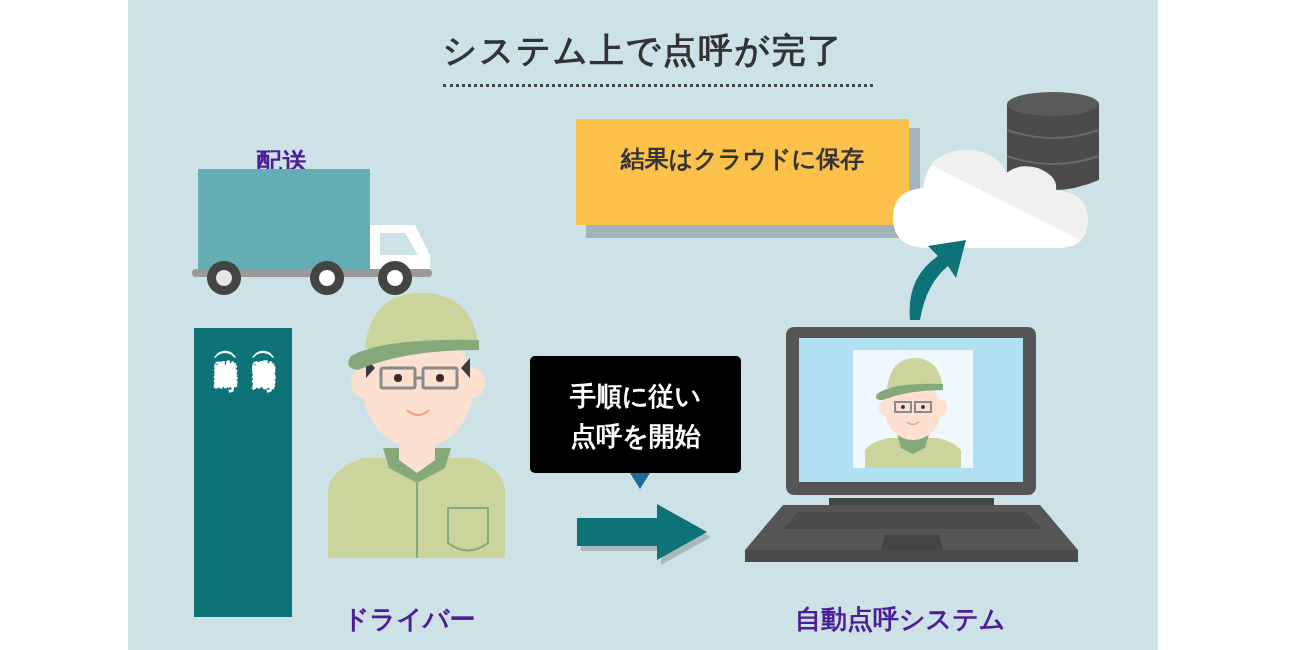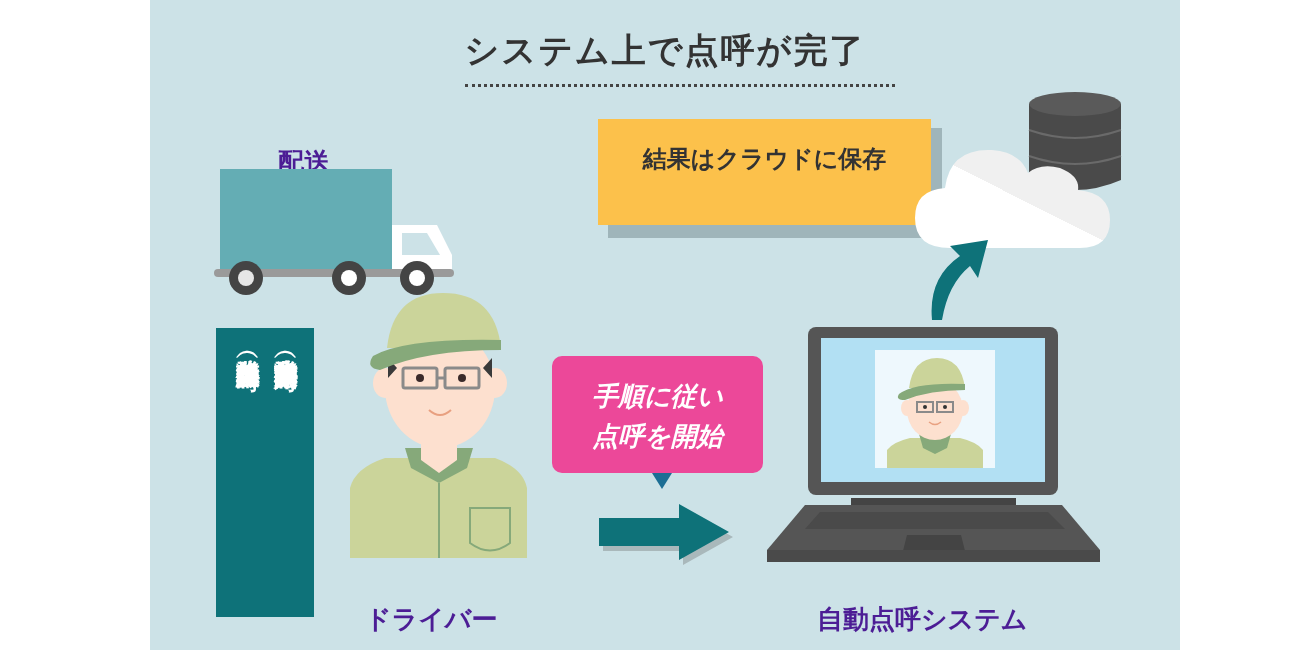--- a/index.html
+++ b/index.html
@@ -1,24 +1,24 @@
 <!DOCTYPE html>
 <html><head>
 <meta charset="utf-8">
 <style>
   html, body { margin:0; padding:0; background:#ffffff; }
   body { width:1300px; height:650px; position:relative; overflow:hidden; font-family:"DejaVu Sans", sans-serif; }
-  .panel { position:absolute; left:150px; top:0; width:1030px; height:650px; background:#cce2e7; }
+  .panel { position:absolute; left:128px; top:0; width:1030px; height:650px; background:#cce2e7; }
   .title { position:absolute; left:0; width:1030px; top:28px; text-align:center; font-size:34px; font-weight:bold; color:#333333; letter-spacing:2px; }
   .dots { position:absolute; left:315px; top:84px; width:430px; border-top:3px dotted #444; }
   .abs { position:absolute; }
   .label { font-weight:bold; color:#4c1d95; white-space:nowrap;margin-top:24px; }
   .vbox { position:absolute; left:66px; top:328px; width:98px; height:289px; background:#0e7279; }
   .vcol { position:absolute; top:12px; writing-mode:vertical-rl; color:#fff; font-weight:bold; font-size:24px; line-height:28px; letter-spacing:1px; }
-  .bubble { position:absolute; left:402px; top:356px; width:211px; height:117px; background:#ec4899; border-radius:10px;font-style:italic; }
+  .bubble { position:absolute; left:402px; top:356px; width:211px; height:117px; background:#000000; border-radius:5px; }
   .bubble-tail { position:absolute; left:502px; top:473px; width:0; height:0; border-left:10px solid transparent; border-right:10px solid transparent; border-top:16px solid #1c6e94; }
   .bubble-text { position:absolute; left:0; top:20px; width:211px; text-align:center; color:#fff; font-weight:bold; font-size:26px; line-height:40px; }
   .ybox-shadow { position:absolute; left:458px; top:128px; width:334px; height:110px; background:#9fb5ba; }
   .ybox { position:absolute; left:448px; top:119px; width:333px; height:106px; background:#fcc14b; }
   .ybox-text { position:absolute; left:0; top:22px; width:333px; text-align:center; color:#333; font-weight:bold; font-size:24px; line-height:36px; }
 </style>
 </head>
 <body>
 
 <div class="panel">

